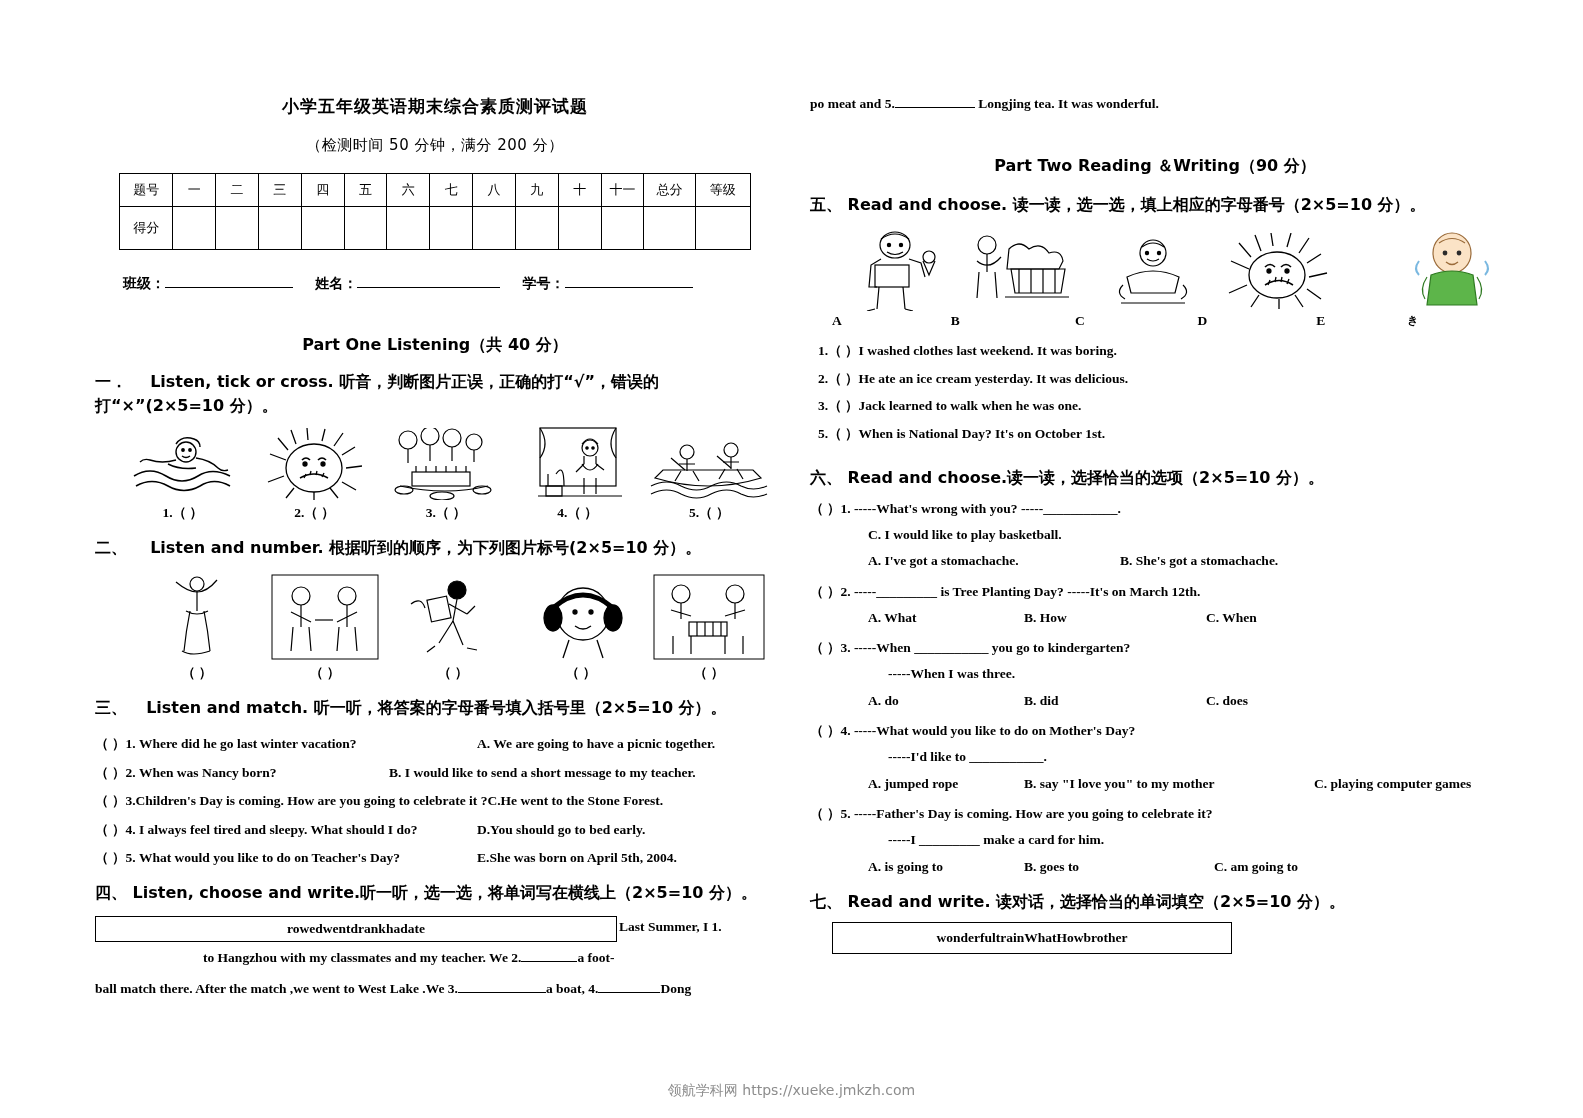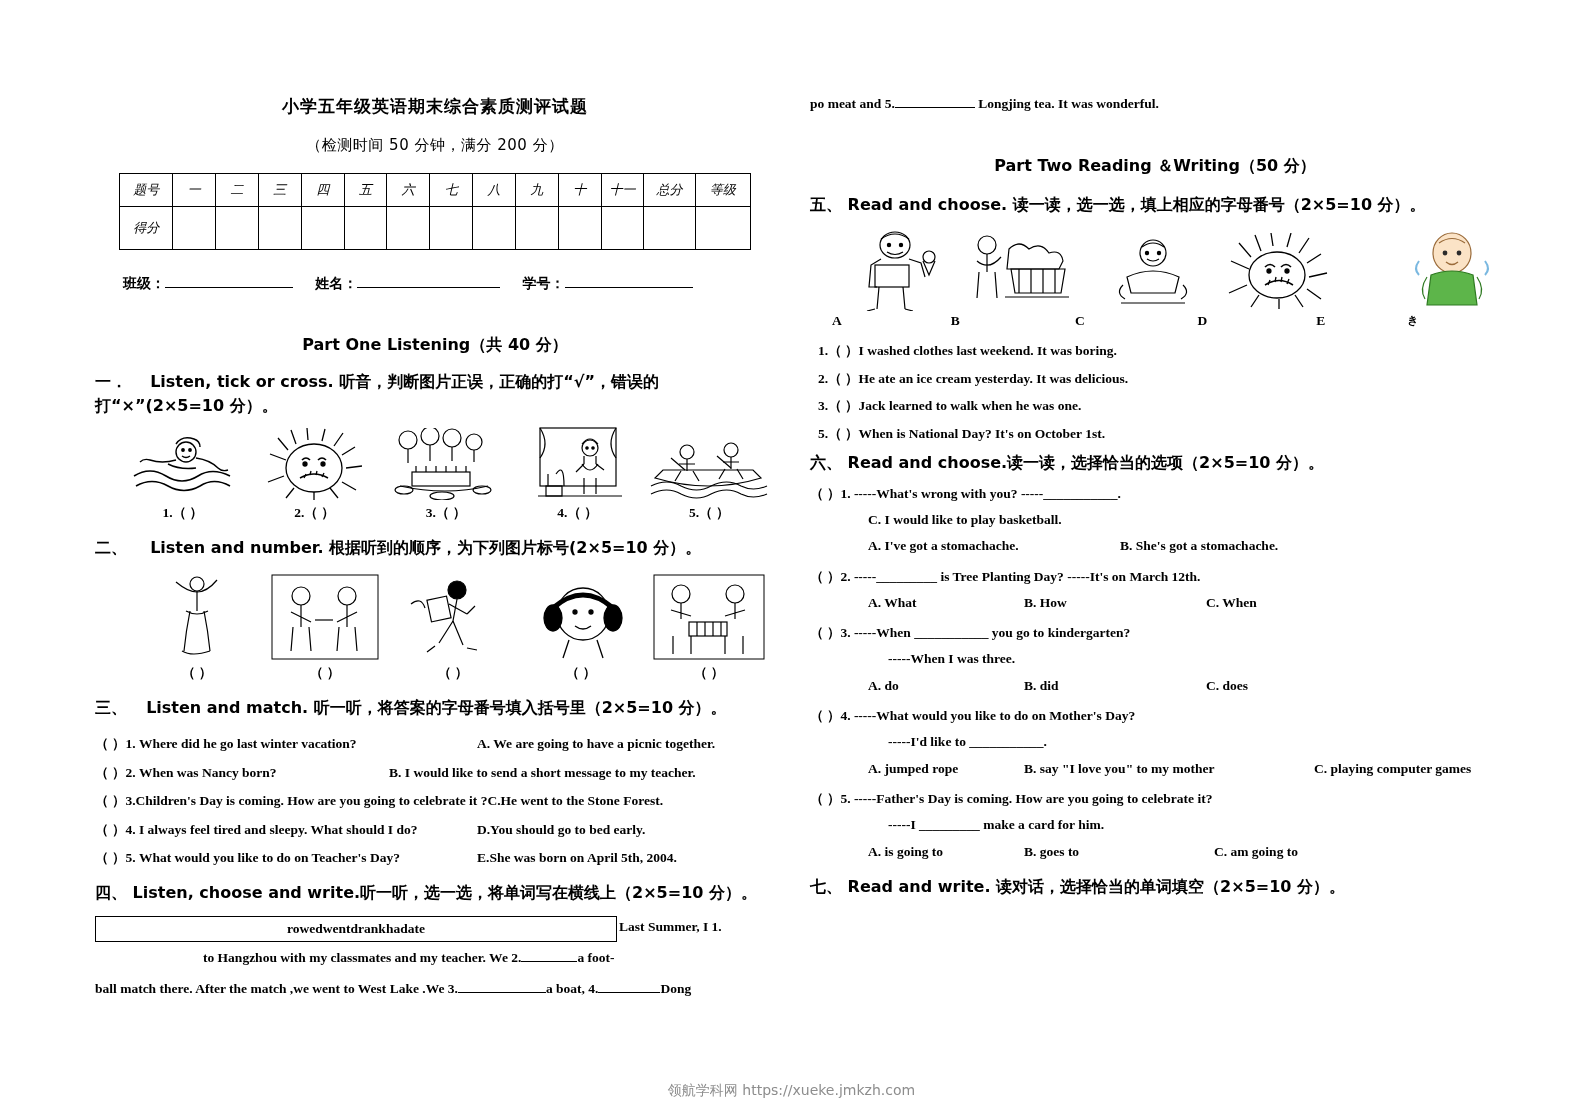--- a/index.html
+++ b/index.html
@@ -35,21 +35,20 @@
     margin: 18px auto 0 auto;
     width: 632px;
   }
   table.score td {
     border: 1px solid #000;
     height: 30px;
     text-align: center;
     vertical-align: middle;
     font-family: "DejaVu Sans", sans-serif;
     font-size: 13px;
-    font-style: italic;
   }
   table.score td.hd { width: 48px; }
   table.score td.n { width: 38px; }
   table.score td.tot { width: 46px; }
   table.score td.gr { width: 50px; }
   table.score tr.blank td { height: 40px; }
 
   .fields {
     margin-top: 22px;
     font-family: "DejaVu Sans", sans-serif;
@@ -429,21 +428,21 @@
     </div>
   </div>
 
   <div class="col-right">
 
     <div class="para" style="line-height:1.4">
       <span>po meat and 5.</span><span class="u" style="width:80px"></span>
       <span>Longjing tea. It was wonderful.</span>
     </div>
 
-    <div class="parthead" style="margin-top:42px">Part Two    Reading ＆Writing（50 分）</div>
+    <div class="parthead" style="margin-top:42px">Part Two    Reading ＆Writing（90 分）</div>
 
     <div class="q" style="margin-top:16px">
       <span>五、</span>
       <span>Read and choose.  读一读，选一选，填上相应的字母番号（2×5=10 分）。</span>
     </div>
 
     <div class="pic-row" style="padding-left:28px;">
       <div class="pic-cell" style="width:128px">
         <div class="pic-box" style="height:84px">
           <svg width="100" height="82" viewBox="0 0 100 82">
@@ -538,21 +537,21 @@
       <div style="width:100px;font-size:11px;padding-left:28px">き</div>
     </div>
 
     <div class="rlist" style="padding-left:8px;">
       <div>1.（      ）I washed clothes last weekend. It was boring.</div>
       <div>2.（      ）He ate an ice cream yesterday. It was delicious.</div>
       <div>3.（      ）Jack learned to walk when he was one.</div>
       <div>5.（      ）When is National Day?    It's on October 1st.</div>
     </div>
 
-    <div class="q" style="margin-top:3px">
+    <div class="q" style="margin-top:18px">
       <span>六、</span>
       <span>Read and choose.读一读，选择恰当的选项（2×5=10 分）。</span>
     </div>
 
     <div class="mclist">
       <div>
         <div class="stem">（      ）1. -----What's wrong with you?        -----___________.</div>
         <div class="opts">
           <span>C. I would like to play basketball.</span>
         </div>
@@ -587,16 +586,23 @@
           <span style="display:inline-block;width:156px">A.  is going to</span><span style="display:inline-block;width:190px">B. goes to</span><span>C. am going to</span>
         </div>
       </div>
     </div>
 
     <div class="q" style="margin-top:10px">
       <span>七、</span>
       <span>Read and write. 读对话，选择恰当的单词填空（2×5=10 分）。</span>
     </div>
 
+    <div class="wordbank" style="width:398px;margin-left:22px;margin-top:8px;height:30px;">
+      <span>wonderful</span>
+      <span>train</span>
+      <span>What</span>
+      <span>How</span>
+      <span>brother</span>
+    </div>
   </div>
 
   <div class="credit">领航学科网 https://xueke.jmkzh.com</div>
 </div>
 
 </body></html>

